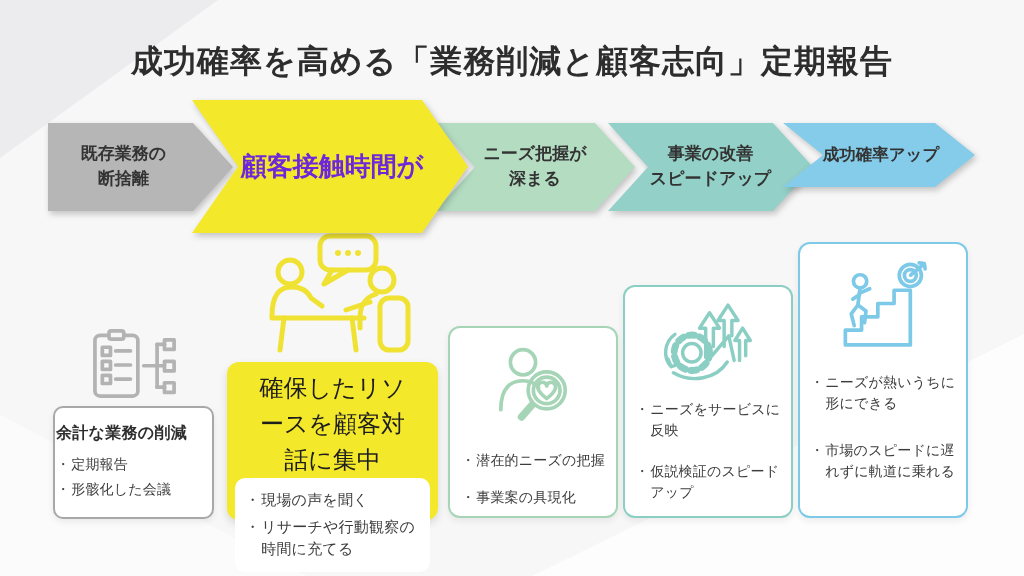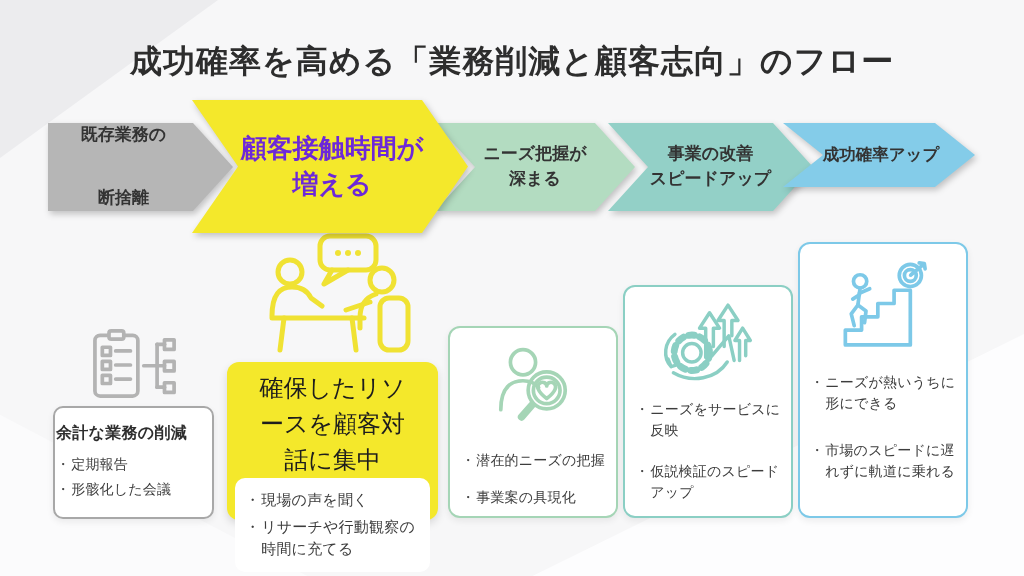--- a/index.html
+++ b/index.html
@@ -20,21 +20,21 @@
   
   .arrow-wrap { position:absolute; filter:drop-shadow(2px 3px 3px rgba(0,0,0,.22)); }
   .arrow { width:100%; height:100%; display:flex; flex-direction:column; justify-content:center;
            align-items:center; font-weight:bold; color:#333; text-align:center; line-height:1.45; }
   .arrow span:empty { display:none; }
   .aw1 { left:48px;  top:123px; width:185px; height:88px; }
   .aw2 { left:192px; top:100px; width:276px; height:133px; z-index:2; }
   .aw3 { left:435px; top:123px; width:200px; height:88px; }
   .aw4 { left:608px; top:123px; width:205px; height:88px; }
   .aw5 { left:783px; top:123px; width:192px; height:64px; }
-  .a1 { clip-path:polygon(0 0,145px 0,100% 50%,145px 100%,0 100%); font-size:17px; padding:0 42px 0 8px;justify-content:space-between; }
+  .a1 { clip-path:polygon(0 0,145px 0,100% 50%,145px 100%,0 100%); font-size:17px; padding:0 42px 0 8px; }
   .a2 { clip-path:polygon(0 0,230px 0,100% 50%,230px 100%,0 100%,46px 50%); font-size:26px; line-height:1.35;
         color:#6d28d9; padding:0 44px 0 48px; }
   .a3 { clip-path:polygon(0 0,160px 0,100% 50%,160px 100%,0 100%,40px 50%); font-size:17px; padding:0 40px; }
   .a4 { clip-path:polygon(0 0,165px 0,100% 50%,165px 100%,0 100%,40px 50%); font-size:17px; padding:0 40px; }
   .a5 { clip-path:polygon(0 0,152px 0,100% 50%,152px 100%,0 100%,40px 50%); font-size:16.5px; padding:0 34px 0 38px; }
 
   
   .card { position:absolute; background:#fff; border-radius:12px; box-shadow:0 3px 7px rgba(0,0,0,.07); }
   .card1 { left:53px; top:406px; width:161px; height:113px; border:2.5px solid #a8a8a8; border-radius:10px;
            padding:15px 1px 0; }
@@ -71,32 +71,31 @@
 <body>
 
 <div class="stage">
   <div class="deco">
     <div class="deco-tl2"></div>
     <div class="deco-tl"></div>
     <div class="deco-br"></div>
     <div class="deco-bl"></div>
   </div>
 
-  <h1 class="title" style="color: rgb(45, 45, 45);">成功確率を高める「業務削減と顧客志向」のフロー</h1>
+  <h1 class="title" style="color: rgb(45, 45, 45);">成功確率を高める「業務削減と顧客志向」定期報告</h1>
 
   <div class="arrow-wrap aw1">
     <div class="arrow a1" style="background: rgb(182, 182, 182);">
       <span>既存業務の</span>
       <span>断捨離</span>
     </div>
   </div>
   <div class="arrow-wrap aw2">
     <div class="arrow a2" style="background: rgb(244, 232, 43);">
       <span>顧客接触時間が</span>
-      <span>増える</span>
     </div>
   </div>
   <div class="arrow-wrap aw3">
     <div class="arrow a3" style="background: rgb(179, 220, 193);">
       <span>ニーズ把握が</span>
       <span>深まる</span>
     </div>
   </div>
   <div class="arrow-wrap aw4">
     <div class="arrow a4" style="background: rgb(147, 208, 199);">

